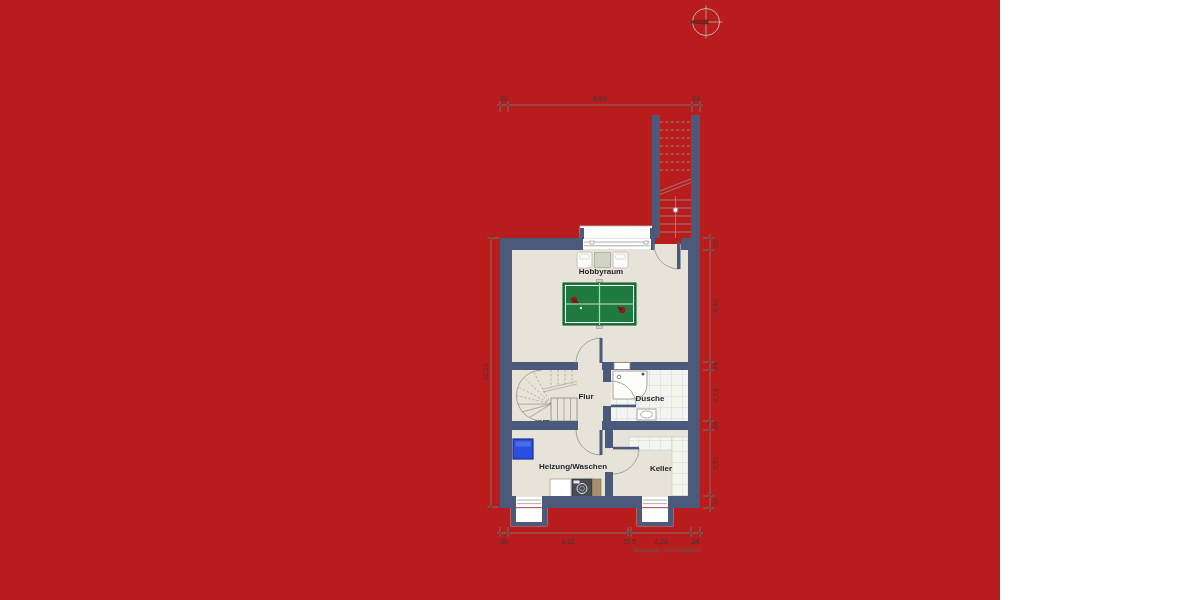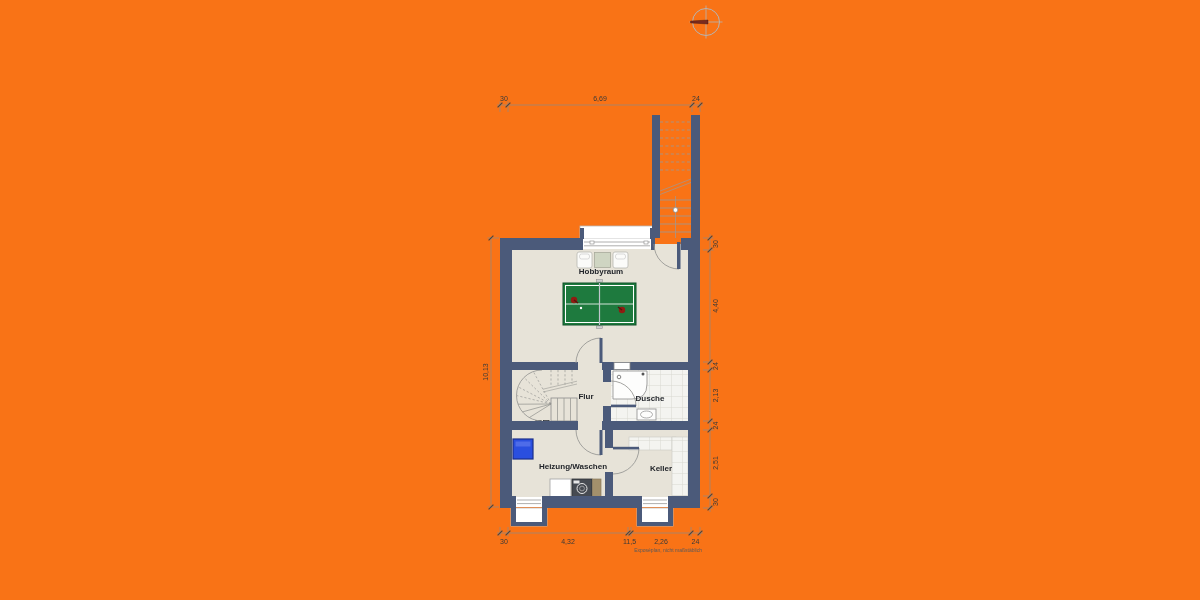--- a/index.html
+++ b/index.html
@@ -1,16 +1,16 @@
 <!DOCTYPE html>
 <html><head>
 <meta charset="utf-8">
 <style>
   html,body{margin:0;padding:0;background:#ffffff;}
-  .page{width:1200px;height:600px;position:relative;background:#f97316;overflow:hidden;}
+  .page{width:1000px;height:600px;position:relative;background:#b91c1c;overflow:hidden;}
   svg{position:absolute;left:0;top:0;}
   .room-label{font-family:"Liberation Sans",sans-serif;font-size:8px;font-weight:700;fill:#23262b;}
   .dim-label{font-family:"Liberation Sans",sans-serif;font-size:7px;font-weight:400;fill:#3a3a3a;}
   .disclaimer{font-family:"Liberation Sans",sans-serif;font-size:5px;fill:#5a5a5a;}
   .dimline{stroke:#8a8a8a;stroke-width:0.7;fill:none;}
   .dimtick{stroke:#444;stroke-width:1.1;fill:none;}
   .tread{stroke:#9a9a9a;stroke-width:0.8;fill:none;}
   .tread-dash{stroke:#9a9a9a;stroke-width:0.8;fill:none;stroke-dasharray:3 2.4;}
   .arc{stroke:#9a9a96;stroke-width:0.9;fill:none;}
 </style>

